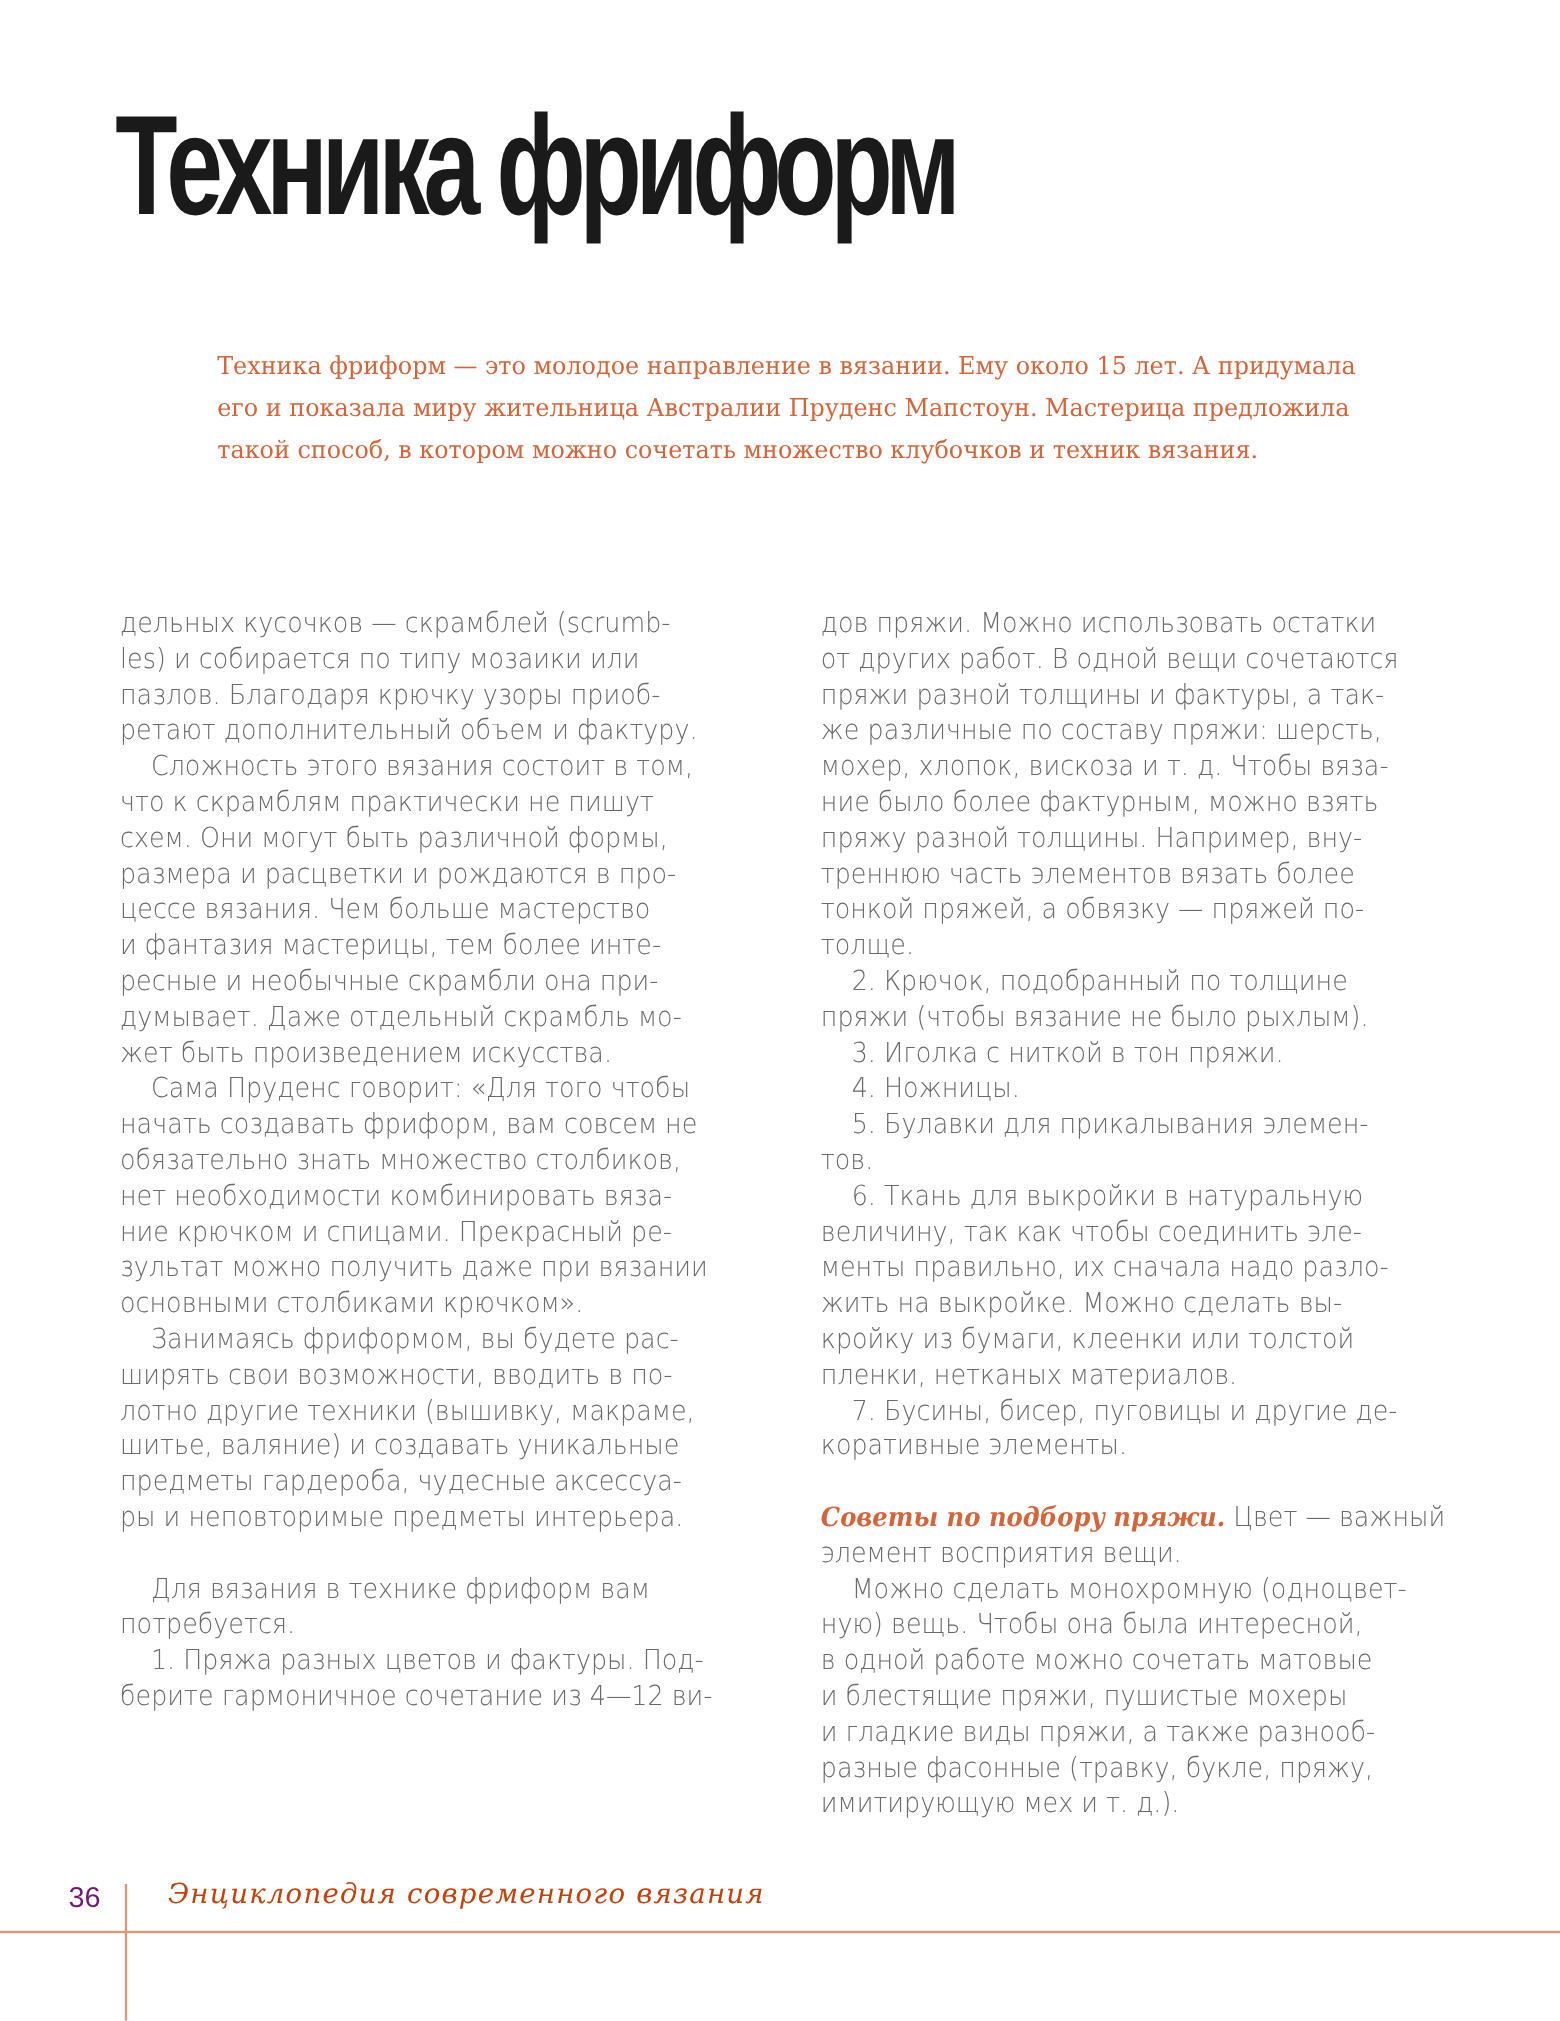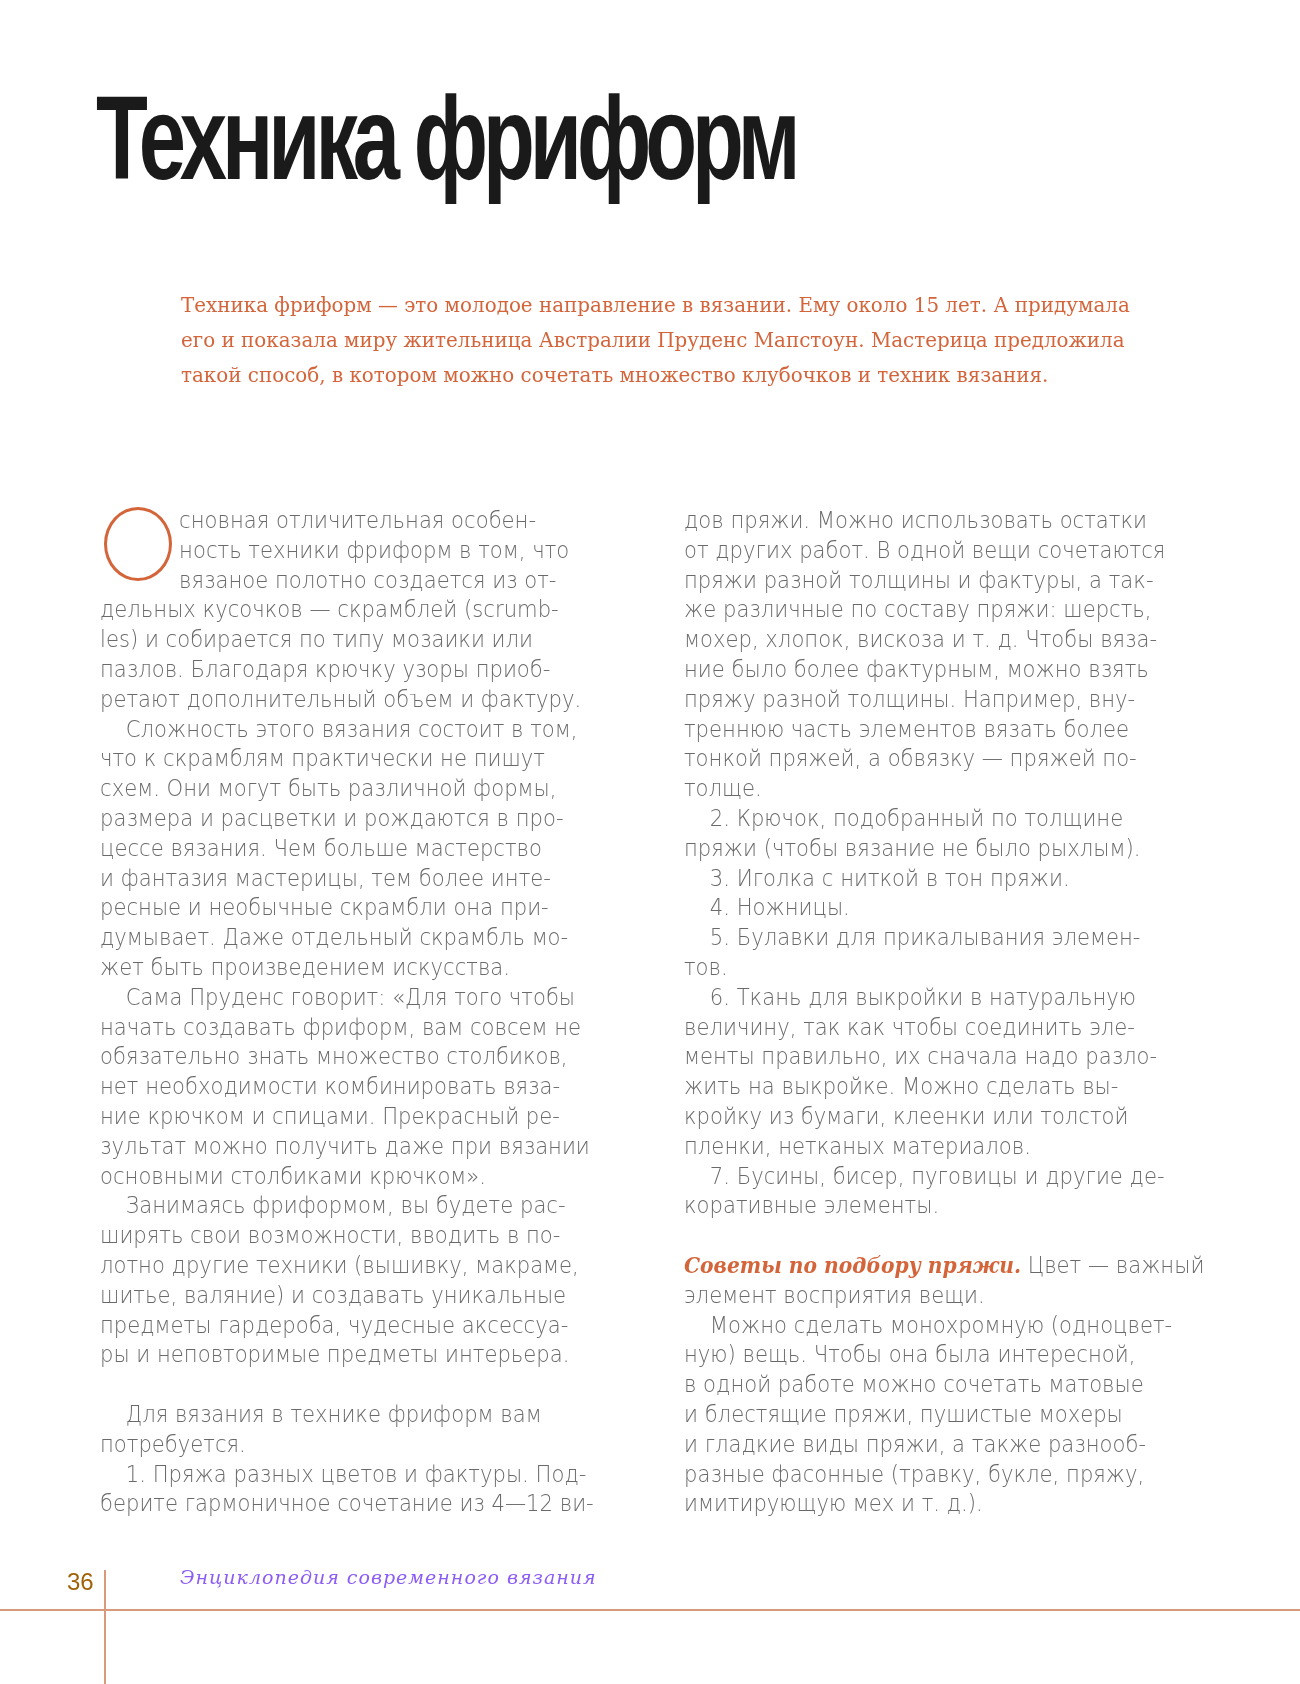--- a/index.html
+++ b/index.html
@@ -33,54 +33,47 @@
   .dropcap {
     position:absolute; left:4px; top:1px; width:68px; height:74px;
     border:3px solid #d4643a; border-radius:50%; box-sizing:border-box;
   }
   .dc-line { padding-left:86px; }
   .accent {
     font-family:"DejaVu Serif", serif; font-weight:bold; font-style:italic;
     color:#d4643a; font-size:22px;
   }
   .footer-num {
-    position:absolute; left:67px; top:1568px;
-    font-family:"Liberation Sans", sans-serif; font-size:24px; color:#a16207;
+    position:absolute; left:57px; top:1568px;
+    font-family:"Liberation Sans", sans-serif; font-size:24px; color:#701a75;
   }
   .footer-script {
     position:absolute; left:140px; top:1566px;
-    font-family:"DejaVu Serif", serif; font-style:italic; font-size:19px;
-    color:#8b5cf6; letter-spacing:1px; font-weight:normal;margin-left:40px;
+    font-family:"DejaVu Serif", serif; font-style:italic; font-size:23px;
+    color:#c2410c; letter-spacing:1px; font-weight:normal;
   }
   .footer-hline {
     position:absolute; left:0; top:1609px; width:1300px; height:2px; background:#d99a7c;
   }
   .footer-vline {
     position:absolute; left:104px; top:1570px; width:2px; height:114px; background:#d99a7c;
   }
 </style>
 </head>
 <body>
 
 <h1 class="title">Техника фриформ</h1>
 
 <div class="lead">
   <span class="ln">Техника фриформ — это молодое направление в вязании. Ему около 15 лет. А придумала</span>
   <span class="ln">его и показала миру жительница Австралии Пруденс Мапстоун. Мастерица предложила</span>
   <span class="ln">такой способ, в котором можно сочетать множество клубочков и техник вязания.</span>
 </div>
 
 <div class="col col-left">
-  <div class="dropcap-wrap">
-    <div class="dropcap"></div>
-
-    <span class="ln dc-line">сновная отличительная особен-</span>
-    <span class="ln dc-line">ность техники фриформ в том, что</span>
-    <span class="ln dc-line">вязаное полотно создается из от-</span>
-  </div>
   <span class="ln">дельных кусочков — скрамблей (scrumb-</span>
   <span class="ln">les) и собирается по типу мозаики или</span>
   <span class="ln">пазлов. Благодаря крючку узоры приоб-</span>
   <span class="ln">ретают дополнительный объем и фактуру.</span>
   <span class="ln ind">Сложность этого вязания состоит в том,</span>
   <span class="ln">что к скрамблям практически не пишут</span>
   <span class="ln">схем. Они могут быть различной формы,</span>
   <span class="ln">размера и расцветки и рождаются в про-</span>
   <span class="ln">цессе вязания. Чем больше мастерство</span>
   <span class="ln">и фантазия мастерицы, тем более инте-</span>

